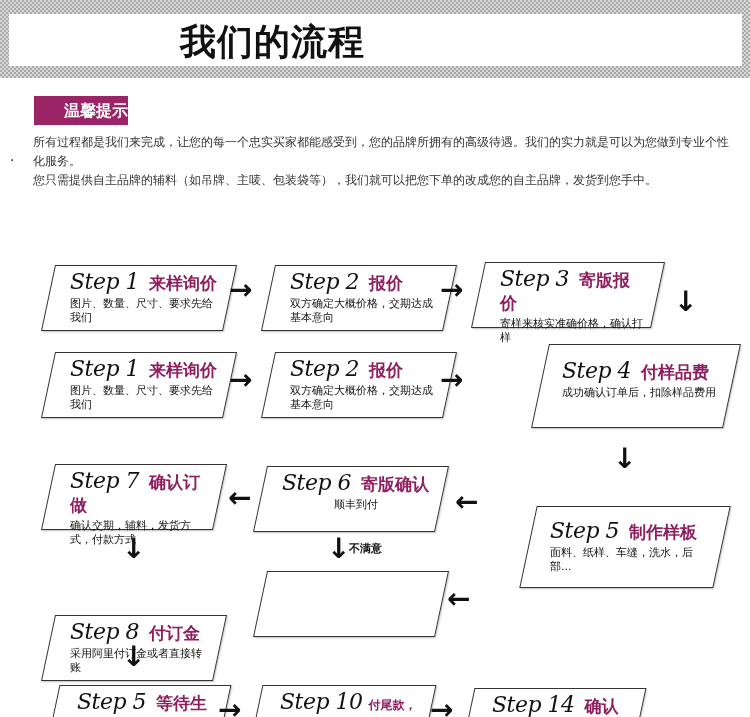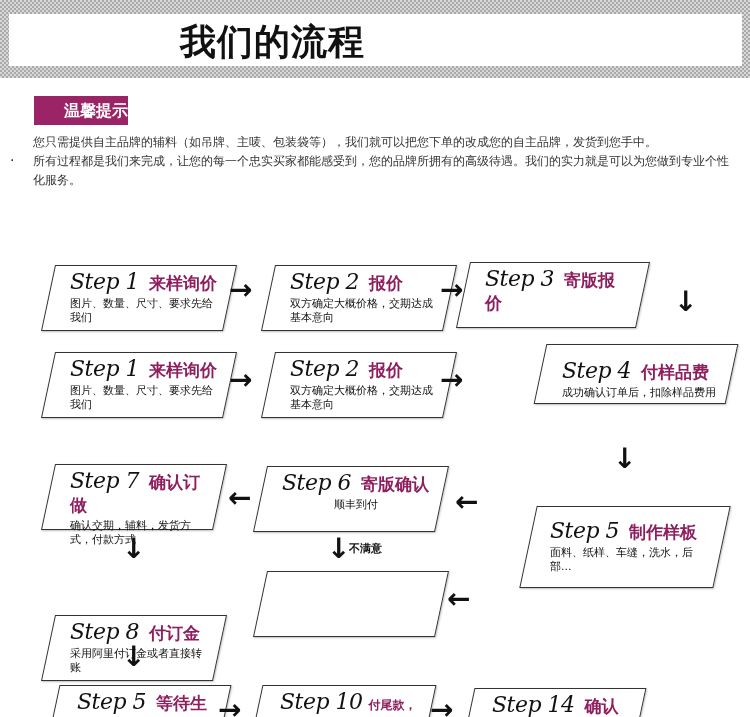--- a/index.html
+++ b/index.html
@@ -72,65 +72,66 @@
 <body>
 
 <div class="banner">
   <div class="banner-inner"></div>
   <div class="banner-title">我们的流程</div>
 </div>
 
 <div class="tip-badge">温馨提示</div>
 <div class="bullet">·</div>
 <div class="tip-text">
+  <div>所有过程都是我们来完成，让您的每一个忠实买家都能感受到，您的品牌所拥有的高级待遇。我们的实力就是可以为您做到专业个性化服务。</div>
   <div>您只需提供自主品牌的辅料（如吊牌、主唛、包装袋等），我们就可以把您下单的改成您的自主品牌，发货到您手中。</div>
-  <div>所有过程都是我们来完成，让您的每一个忠实买家都能感受到，您的品牌所拥有的高级待遇。我们的实力就是可以为您做到专业个性化服务。</div>
 </div>
 
 <div class="box" style="left:48px;top:265px;width:180px;">
   <div class="shape"></div>
   <div class="content">
     <span class="step">Step 1</span><span class="step-title">来样询价</span>
     <div class="desc">图片、数量、尺寸、要求先给我们</div>
   </div>
 </div>
 <div class="arrow" style="left:229px;top:276px;">→</div>
 <div class="box" style="left:268px;top:265px;width:180px;">
   <div class="shape"></div>
   <div class="content">
     <span class="step">Step 2</span><span class="step-title">报价</span>
     <div class="desc">双方确定大概价格，交期达成基本意向</div>
   </div>
 </div>
 <div class="arrow" style="left:440px;top:276px;">→</div>
-<div class="box" style="left:463px;top:262px;width:178px;text-decoration:underline;">
+<div class="box" style="left:478px;top:262px;width:178px;text-decoration:underline;">
   <div class="shape"></div>
   <div class="content">
     <span class="step">Step 3</span><span class="step-title">寄版报价</span>
+    <div class="desc">寄样来核实准确价格，确认打样</div>
   </div>
 </div>
 <div class="arrow" style="left:674px;top:288px;">↓</div>
 
 <div class="box" style="left:48px;top:352px;width:180px;">
   <div class="shape"></div>
   <div class="content">
     <span class="step">Step 1</span><span class="step-title">来样询价</span>
     <div class="desc">图片、数量、尺寸、要求先给我们</div>
   </div>
 </div>
 <div class="arrow" style="left:229px;top:366px;">→</div>
 <div class="box" style="left:268px;top:352px;width:180px;">
   <div class="shape"></div>
   <div class="content">
     <span class="step">Step 2</span><span class="step-title">报价</span>
     <div class="desc">双方确定大概价格，交期达成基本意向</div>
   </div>
 </div>
 <div class="arrow" style="left:440px;top:366px;">→</div>
-<div class="box" style="left:540px;top:344px;width:190px;height:58px;">
+<div class="box" style="left:540px;top:344px;width:190px;height:82px;">
   <div class="shape"></div>
   <div class="content" style="top:14px;">
     <span class="step">Step 4</span><span class="step-title">付样品费</span>
     <div class="desc">成功确认订单后，扣除样品费用</div>
   </div>
 </div>
 <div class="arrow" style="left:613px;top:445px;">↓</div>
 
 <div class="box" style="left:48px;top:464px;width:170px;">
   <div class="shape"></div>

